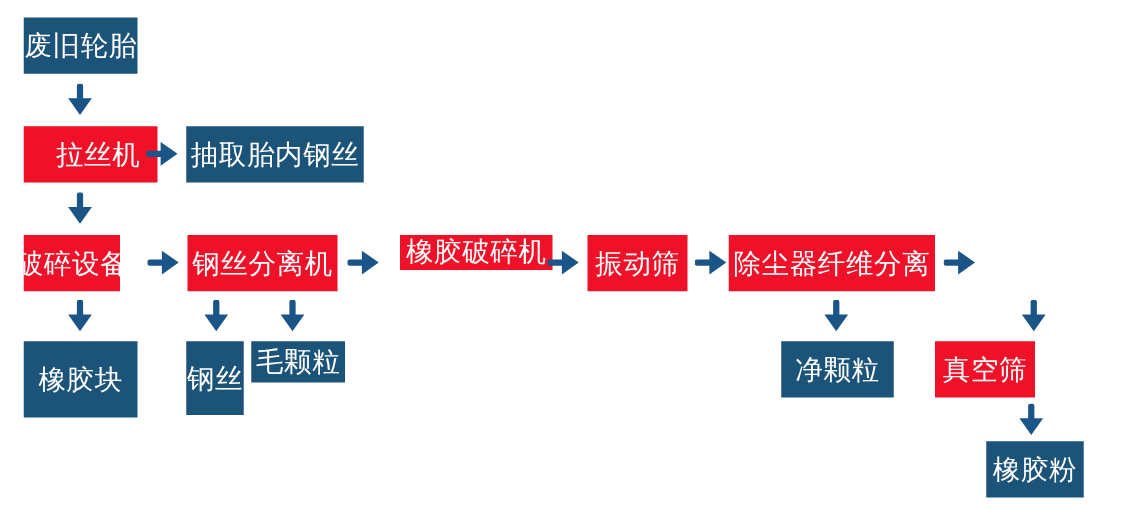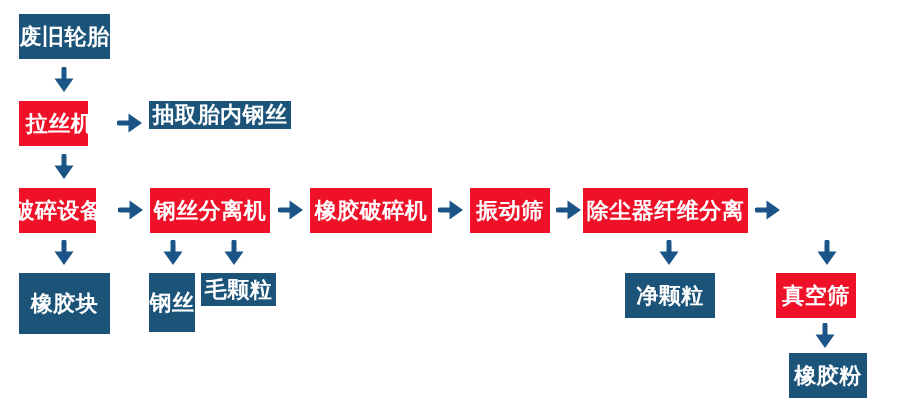--- a/index.html
+++ b/index.html
@@ -14,75 +14,75 @@
     background: #ffffff;
     overflow: hidden;
   }
   .node {
     position: absolute;
     display: flex;
     align-items: center;
     justify-content: center;
     color: #ffffff;
     font-size: 22px;
-    font-weight: 700;
+    font-weight: 400;
     letter-spacing: 0.5px;
     white-space: nowrap;
     text-align: right;
   }
   .node.process { background: var(--process-color, #ee1127); }
   .node.material { background: var(--material-color, #1b5379); }
   .arrow {
     position: absolute;
     color: var(--arrow-color, #1b5486);
     line-height: 0;
   }
   .arrow svg { display: block; }
 </style>
 </head>
 <body>
 
 <div class="stage" style="background: rgb(255, 255, 255);">
     <div class="node material" style="left: 19px; top: 14px; width: 91px; height: 45px;">
       <span>废旧轮胎</span>
     </div>
-    <div class="node process" style="left: 19px; top: 101px; width: 69px; height: 45px; padding-left: 12px;">
+    <div class="node process" style="left: 19px; top: 101px; width: 107px; height: 45px; padding-left: 12px;">
       <span>拉丝机</span>
     </div>
-    <div class="node material" style="left: 149px; top: 101px; width: 142px; height: 28px;">
+    <div class="node material" style="left: 149px; top: 101px; width: 142px; height: 45px;">
       <span>抽取胎内钢丝</span>
     </div>
     <div class="node process" style="left: 19px; top: 188px; width: 77px; height: 45px;">
       <span>破碎设备</span>
     </div>
     <div class="node material" style="left: 19px; top: 273px; width: 91px; height: 61px;">
       <span>橡胶块</span>
     </div>
     <div class="node process" style="left: 150px; top: 188px; width: 120px; height: 45px;">
       <span>钢丝分离机</span>
     </div>
     <div class="node material" style="left: 149px; top: 273px; width: 46px; height: 59px;">
       <span>钢丝</span>
     </div>
     <div class="node material" style="left: 201px; top: 273px; width: 75px; height: 33px;">
       <span>毛颗粒</span>
     </div>
-    <div class="node process" style="left: 310px; top: 188px; width: 122px; height: 45px;">
+    <div class="node process" style="left: 320px; top: 188px; width: 122px; height: 28px;">
       <span>橡胶破碎机</span>
     </div>
     <div class="node process" style="left: 470px; top: 188px; width: 80px; height: 45px;">
       <span>振动筛</span>
     </div>
     <div class="node material" style="left: 625px; top: 273px; width: 90px; height: 45px;">
       <span>净颗粒</span>
     </div>
     <div class="node process" style="left: 583px; top: 188px; width: 165px; height: 45px;">
       <span>除尘器纤维分离</span>
     </div>
-    <div class="node process" style="left: 776px; top: 273px; width: 80px; height: 45px;">
+    <div class="node process" style="left: 748px; top: 273px; width: 80px; height: 45px;">
       <span>真空筛</span>
     </div>
     <div class="node material" style="left: 789px; top: 353px; width: 78px; height: 45px;">
       <span>橡胶粉</span>
     </div>
     <div class="arrow" style="left: 52px; top: 67px;">
       <svg width="24" height="26" viewBox="0 0 24 26">
         <path d="M12 2 L12 13" stroke="currentColor" stroke-width="5" stroke-linecap="round" fill="none"></path>
         <polygon points="2.5,11.5 21.5,11.5 12,25" fill="currentColor"></polygon>
       </svg>

